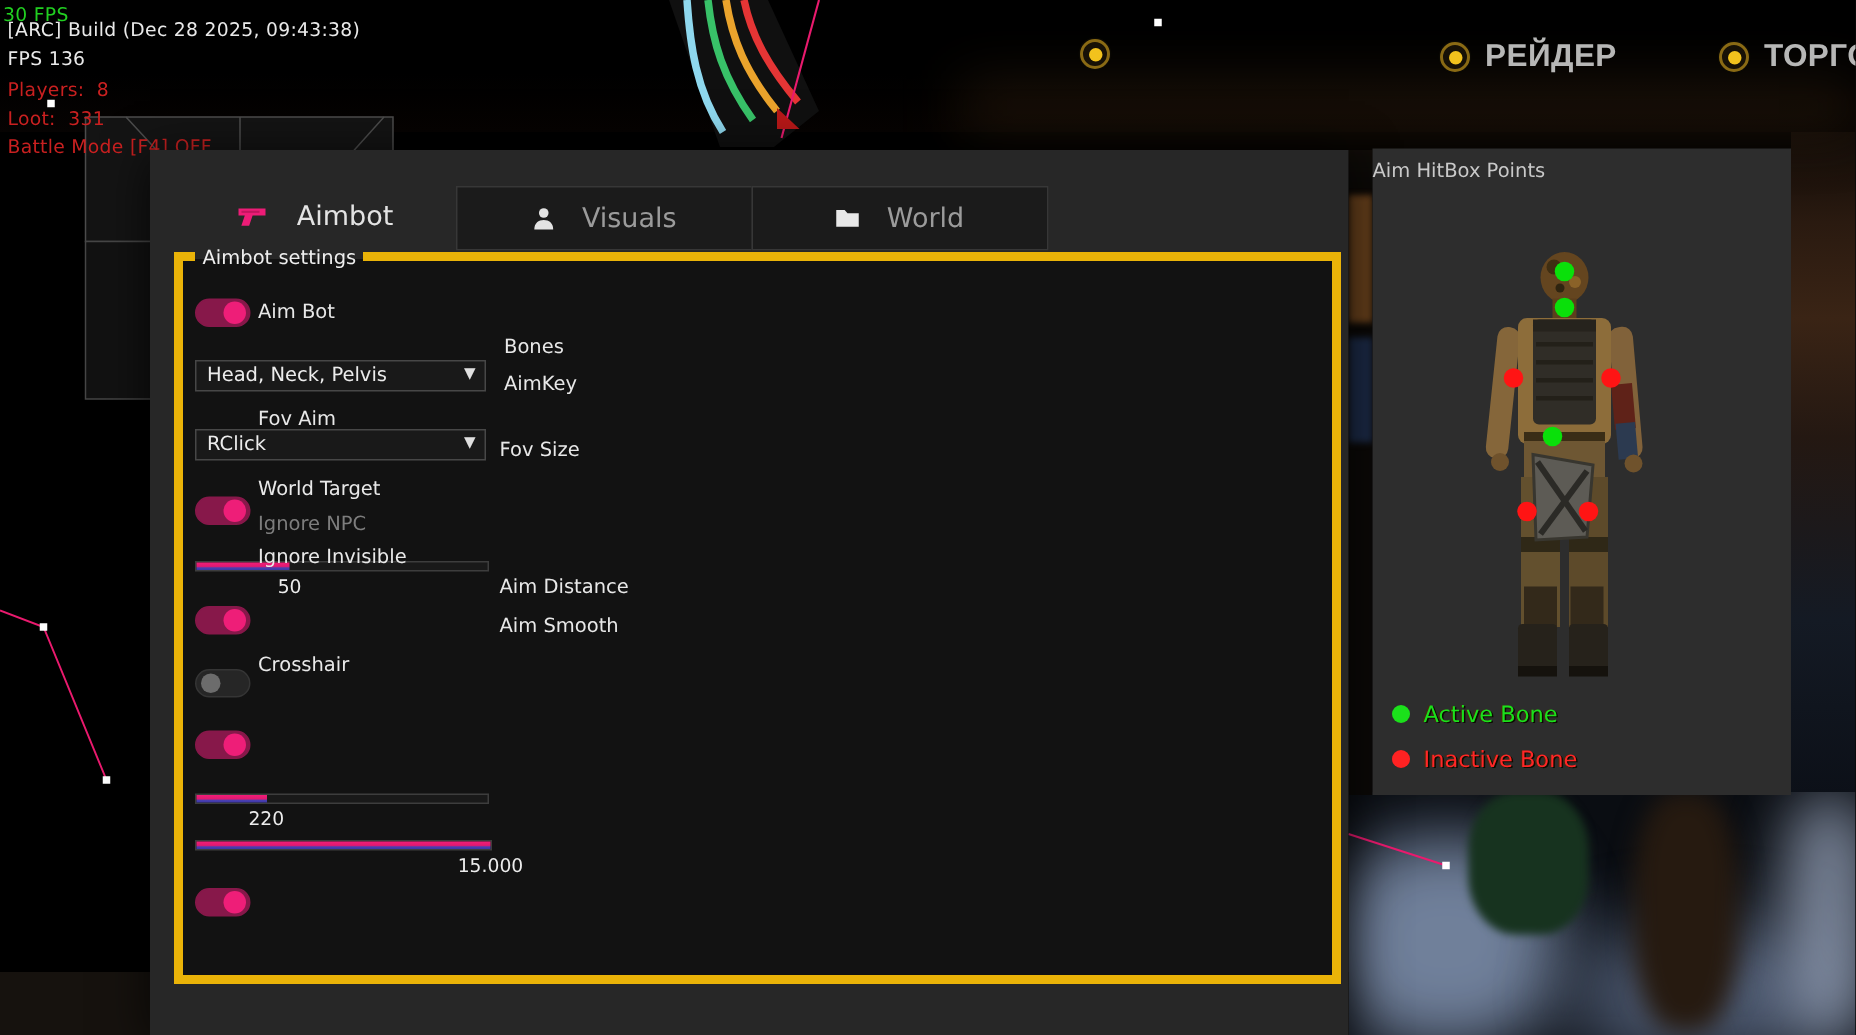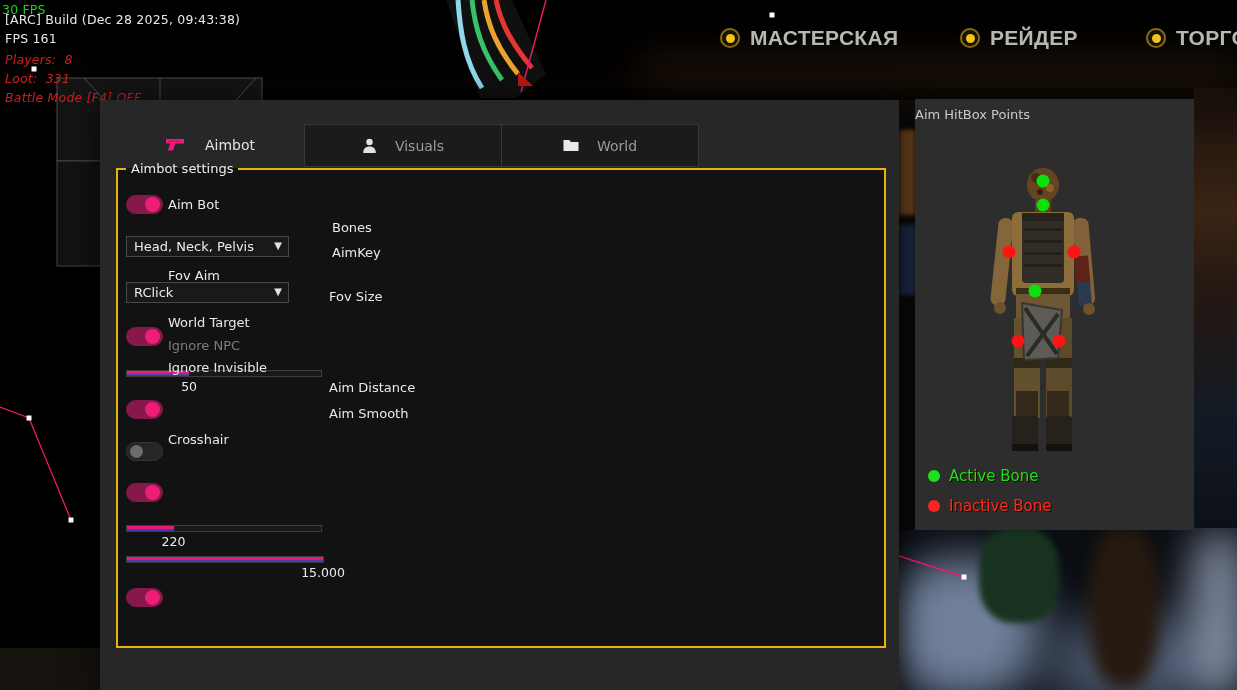--- a/index.html
+++ b/index.html
@@ -13,52 +13,52 @@
     background:linear-gradient(180deg,#060504 0%,#0a0705 14%,#2a1a10 28%,#3a2415 40%,#241812 55%,#141a24 78%,#0c1018 100%);}
   #scene-mid{left:899px;top:100px;width:16px;height:430px;background:#0b0907;z-index:1;overflow:hidden;}
   #floor-strip{left:0;top:648px;width:899px;height:42px;background:#16120e;z-index:1;}
   #topbar-bg{left:0;top:0;width:1237px;height:88px;background:linear-gradient(180deg,#000 55%,#060302 100%);z-index:2;}
   #topbar-brown{left:640px;top:52px;width:600px;height:38px;background:#31200f;filter:blur(18px);opacity:.5;z-index:2;}
 
   
   .hud-line{position:absolute;font-size:12.5px;white-space:pre;z-index:6;letter-spacing:.2px;}
   .hud-green{color:#21cf21;}
   .hud-white{color:#e9e9e9;}
-  .hud-red{color:#c92020;font-style:italic;}
+  .hud-red{color:#c92020;}
 
   
   #topbar{left:0;top:0;width:1237px;height:88px;z-index:7;}
   #play-btn{position:absolute;left:549px;top:18px;padding:9px 23px;border:2.5px solid #ece4cf;border-radius:25px;
     color:#f8f6ef;font-family:"Liberation Sans",sans-serif;font-weight:700;font-size:20px;letter-spacing:1px;background:rgba(8,6,3,.25);}
   .menu-item{position:absolute;display:flex;align-items:center;gap:10px;}
   .menu-item .label{font-family:"Liberation Sans",sans-serif;font-weight:700;font-size:21px;color:#b7b7b6;letter-spacing:.3px;white-space:nowrap;}
   .coin{width:16px;height:16px;border-radius:50%;background:#171106;border:2px solid #8a6a14;position:relative;box-shadow:0 0 0 1px #0a0803;}
   .coin:after{content:"";position:absolute;left:3.5px;top:3.5px;width:9px;height:9px;border-radius:50%;background:#f2c21d;}
 
   
   #main-panel{left:100px;top:100px;width:799px;height:590px;background:#272727;z-index:20;box-shadow:0 4px 30px rgba(0,0,0,.7);}
   .tab{position:absolute;top:24px;height:41px;display:flex;align-items:center;}
   .tab.boxed{background:#1b1b1b;border:1px solid #373737;justify-content:center;gap:18px;}
-  .tab .tlabel{font-size:14px;color:#9b9b9b;}
+  .tab .tlabel{font-size:18px;color:#9b9b9b;}
   .tab.active .tlabel{color:#e3e3e3;}
   .tab svg{display:block;}
 
-  #fieldset{position:absolute;left:16px;top:68px;width:766px;height:476px;background:#121212;border:2px solid #eab308;}
+  #fieldset{position:absolute;left:16px;top:68px;width:766px;height:476px;background:#121212;border:6px solid #eab308;}
   #fieldset-legend{position:absolute;top:-9px;left:8px;padding:0 5px;font-size:13px;color:#efefef;
     background:linear-gradient(#272727 50%,#121212 50%);}
 
   .ctl{position:absolute;}
   .toggle{width:37px;height:19px;border-radius:10px;background:#262626;border:1px solid #353535;position:relative;box-sizing:border-box;}
   .toggle .knob{position:absolute;top:2px;left:3px;width:13px;height:13px;border-radius:50%;background:#6c6c6c;}
   .toggle.on{background:#87184a;border-color:#87184a;}
   .toggle.on .knob{left:auto;right:2px;top:1px;width:15px;height:15px;background:#ee1e78;}
   .ctl-label{position:absolute;font-size:13px;color:#e8e8e8;white-space:nowrap;}
   .ctl-label.dim{color:#7d7d7d;}
 
-  .dropdown{width:163px;height:21px;box-sizing:border-box;background:#191919;border:1px solid #474747;color:#ececec;
+  .dropdown{width:194px;height:21px;box-sizing:border-box;background:#191919;border:1px solid #474747;color:#ececec;
     font-size:13px;display:flex;align-items:center;padding-left:7px;position:relative;}
   .dropdown .arrow{position:absolute;right:6px;top:3px;font-size:10px;color:#e0e0e0;}
 
   .slider{width:196px;height:7px;box-sizing:border-box;background:#191919;border:1px solid #3d3d3d;position:relative;}
   .slider .fill{height:100%;width:0;background:linear-gradient(180deg,#f11d79 0%,#e01a70 52%,#4a3fb2 72%,#3c36a6 100%);}
   .slider .sval{position:absolute;top:8px;transform:translateX(-50%);font-size:12.5px;color:#ececec;white-space:nowrap;}
 
   
   #hitbox-panel{left:915px;top:99px;width:279px;height:431px;background:#2d2d2d;z-index:20;}
   #hitbox-title{position:absolute;top:8px;left:0;width:100%;font-size:13px;color:#c9c9c9;}
@@ -115,29 +115,28 @@
   <polygon points="518,72 533,86 518,86" fill="#b81818"></polygon>
   <rect x="26.5" y="415.5" width="5" height="5" fill="#fff"></rect>
   <rect x="68.5" y="517.5" width="5" height="5" fill="#fff"></rect>
   <rect x="961.5" y="574.5" width="5" height="5" fill="#fff"></rect>
   <rect x="31.5" y="66.5" width="5" height="5" fill="#fff"></rect>
   <rect x="769.5" y="12.5" width="5" height="5" fill="#fff"></rect>
 </svg>
 
 <div class="hud-line hud-green" style="left:2px;top:2px">30 FPS</div>
 <div class="hud-line hud-white" style="left:5px;top:12px">[ARC] Build (Dec 28 2025, 09:43:38)</div>
-<div class="hud-line hud-white" style="left:5px;top:31px">FPS 161</div>
+<div class="hud-line hud-white" style="left:5px;top:31px">FPS 136</div>
 <div class="hud-line hud-red" style="left:5px;top:52px">Players:  8</div>
 <div class="hud-line hud-red" style="left:5px;top:71px">Loot:  331</div>
 <div class="hud-line hud-red" style="left:5px;top:90px">Battle Mode [F4] OFF</div>
 
 <div class="abs" id="topbar">
   <div class="menu-item" style="left:720px;top:26px">
     <div class="coin"></div>
-    <div class="label">МАСТЕРСКАЯ</div>
   </div>
   <div class="menu-item" style="left:960px;top:26px">
     <div class="coin"></div>
     <div class="label">РЕЙДЕР</div>
   </div>
   <div class="menu-item" style="left:1146px;top:26px">
     <div class="coin"></div>
     <div class="label">ТОРГО</div>
   </div>
 </div>

